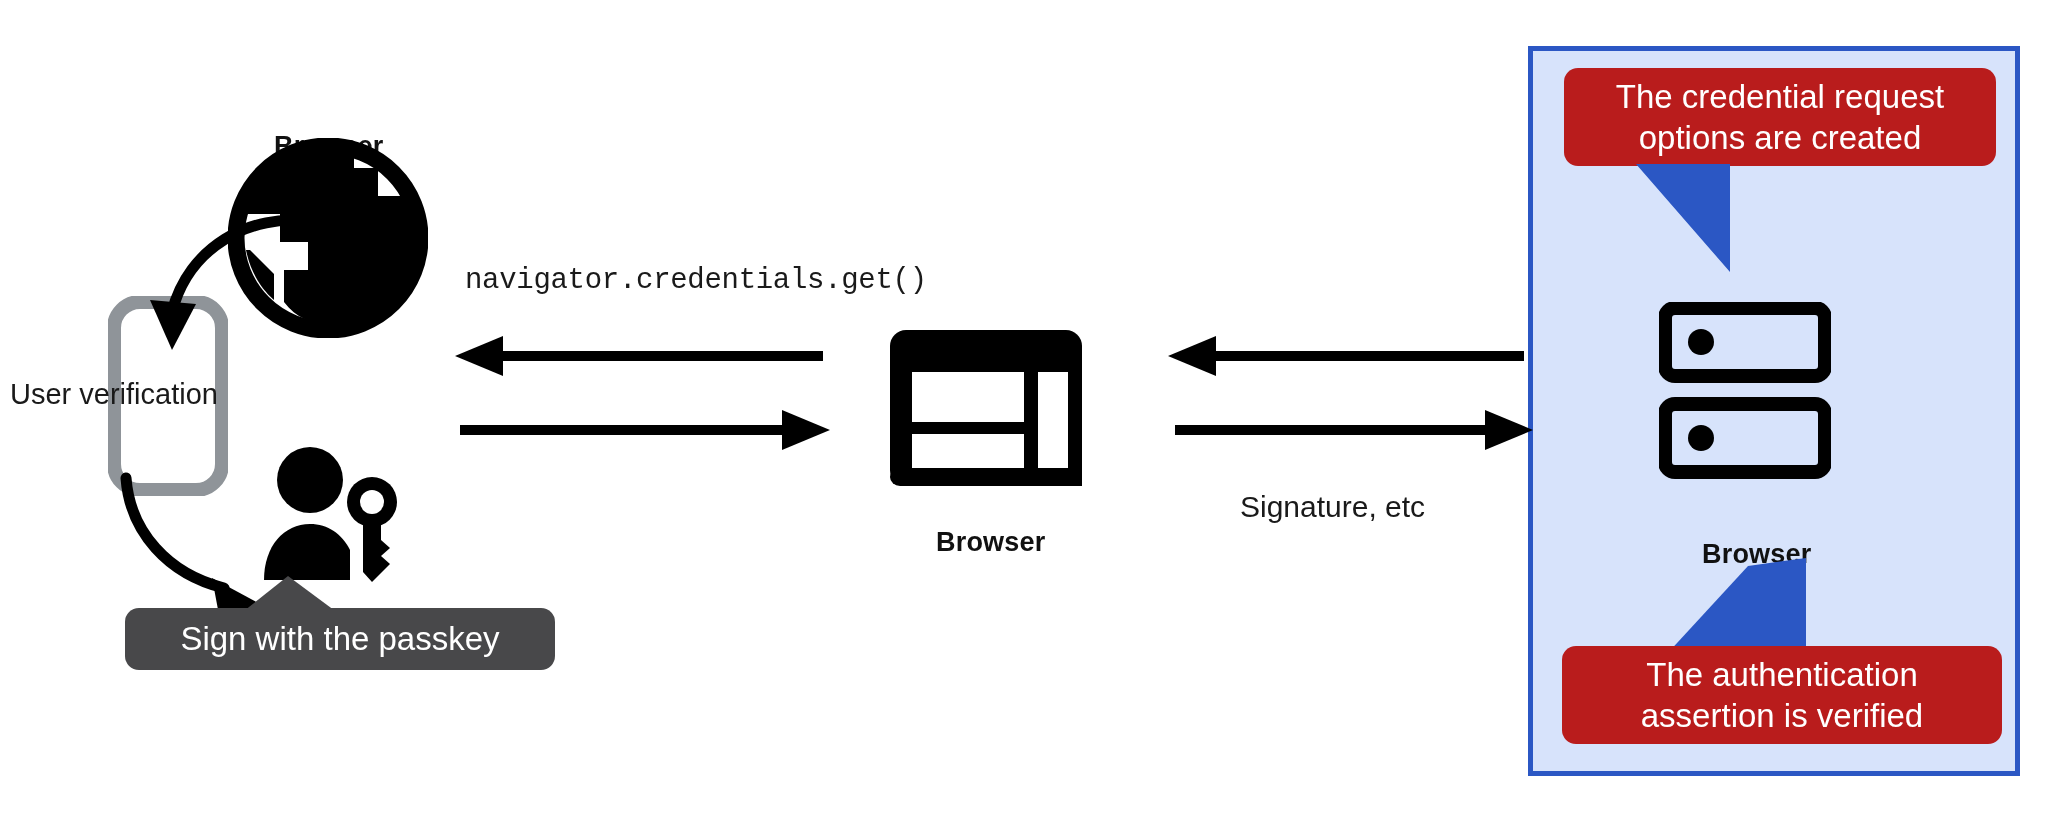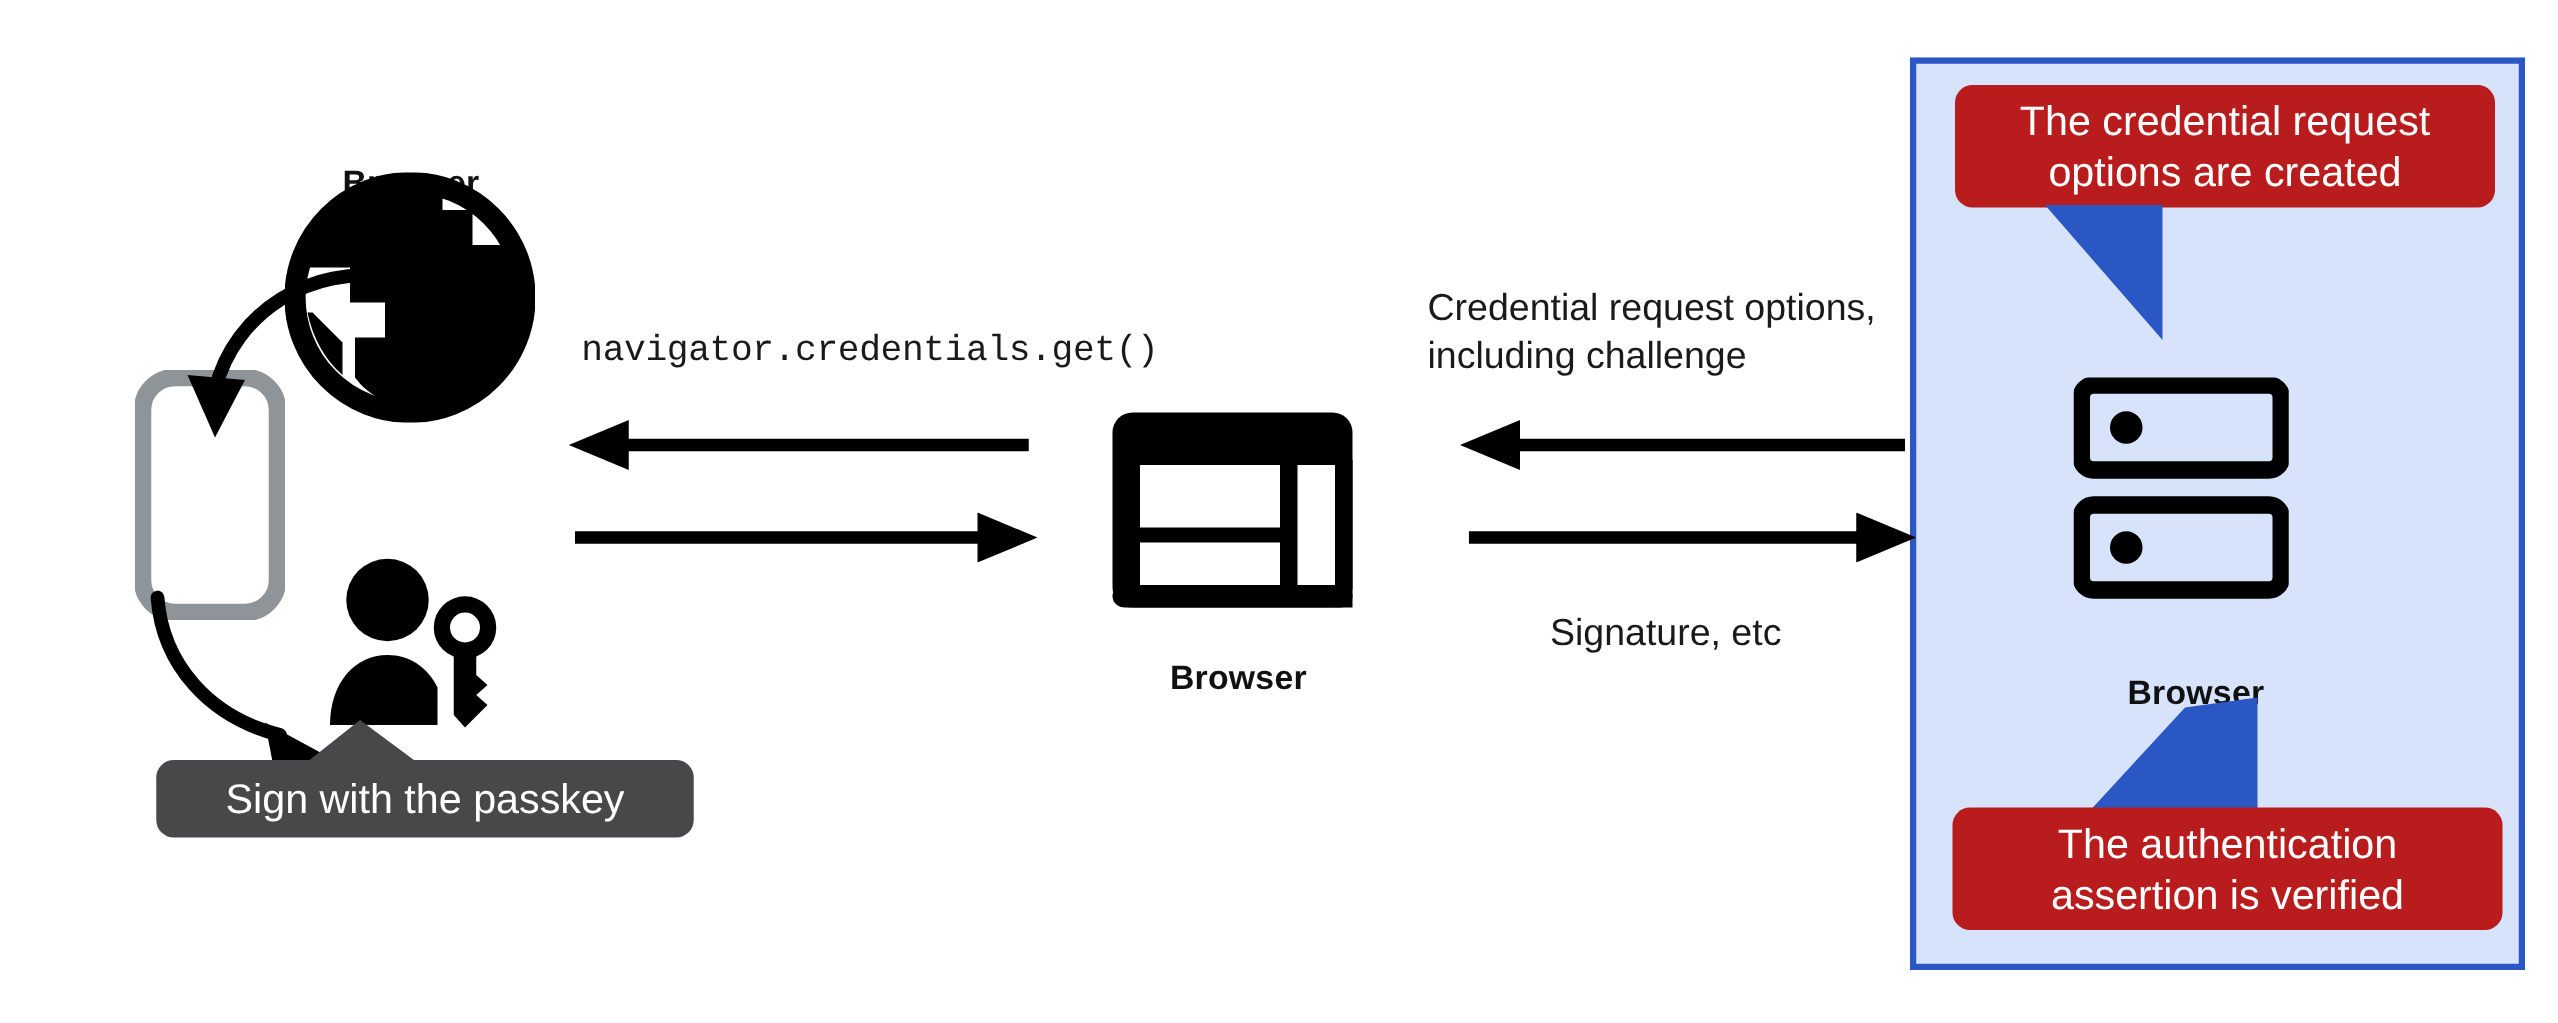--- a/index.html
+++ b/index.html
@@ -116,20 +116,21 @@
   <svg class="abs" style="left:108px; top:296px;" width="120" height="200" viewBox="0 0 120 200">
     <rect x="6" y="6" width="108" height="188" rx="26" ry="26" fill="none" stroke="#8f9499" stroke-width="14"></rect>
     <rect x="42" y="158" width="38" height="11" rx="4" fill="#ffffff"></rect>
   </svg>
 
   <svg class="abs" style="left:80px; top:200px;" width="260" height="190" viewBox="0 0 260 190">
     <path d="M 232 22 C 170 12 108 48 92 112" fill="none" stroke="#000" stroke-width="11" stroke-linecap="round"></path>
     <polygon points="92,150 70,100 116,104" fill="#000"></polygon>
   </svg>
 
+  <div class="abs label-plain" style="left:10px; top:378px; font-size:29px;">User verification</div>
 
   <svg class="abs" style="left:108px; top:470px;" width="240" height="170" viewBox="0 0 240 170">
     <path d="M 18 8 C 22 62 60 104 116 118" fill="none" stroke="#000" stroke-width="11" stroke-linecap="round"></path>
     <polygon points="152,134 104,108 112,150" fill="#000"></polygon>
   </svg>
 
   <svg class="abs" style="left:262px; top:444px;" width="145" height="150" viewBox="0 0 145 150">
     <circle cx="48" cy="36" r="33" fill="#000"></circle>
     <path fill="#000" d="M2 136 C 2 102 22 80 48 80 C 66 80 80 90 88 106 L 88 136 Z"></path>
     <circle cx="110" cy="58" r="25" fill="#000"></circle>
@@ -158,22 +159,20 @@
   <svg class="abs" style="left:888px; top:328px;" width="196" height="160" viewBox="0 0 196 160">
     <rect x="2" y="2" width="192" height="156" rx="16" ry="16" fill="#000"></rect>
     <rect x="24" y="44" width="112" height="50" fill="#fff"></rect>
     <rect x="24" y="106" width="112" height="50" fill="#fff"></rect>
     <rect x="150" y="44" width="40" height="112" fill="#fff"></rect>
     <rect x="2" y="140" width="192" height="18" rx="10" fill="#000"></rect>
     <rect x="180" y="40" width="14" height="118" fill="#000"></rect>
   </svg>
   <div class="abs label-bold" style="left:936px; top:500px;">Browser</div>
 
-  <div class="abs label-multiline" style="left:1142px; top:228px;">Credential request options,
-including challenge</div>
 
   <svg class="abs" style="left:1168px; top:336px;" width="358" height="40" viewBox="0 0 358 40">
     <line x1="40" y1="20" x2="356" y2="20" stroke="#000" stroke-width="10"></line>
     <polygon points="0,20 48,0 48,40" fill="#000"></polygon>
   </svg>
 
   <svg class="abs" style="left:1175px; top:410px;" width="358" height="40" viewBox="0 0 358 40">
     <line x1="0" y1="20" x2="318" y2="20" stroke="#000" stroke-width="10"></line>
     <polygon points="358,20 310,0 310,40" fill="#000"></polygon>
   </svg>

